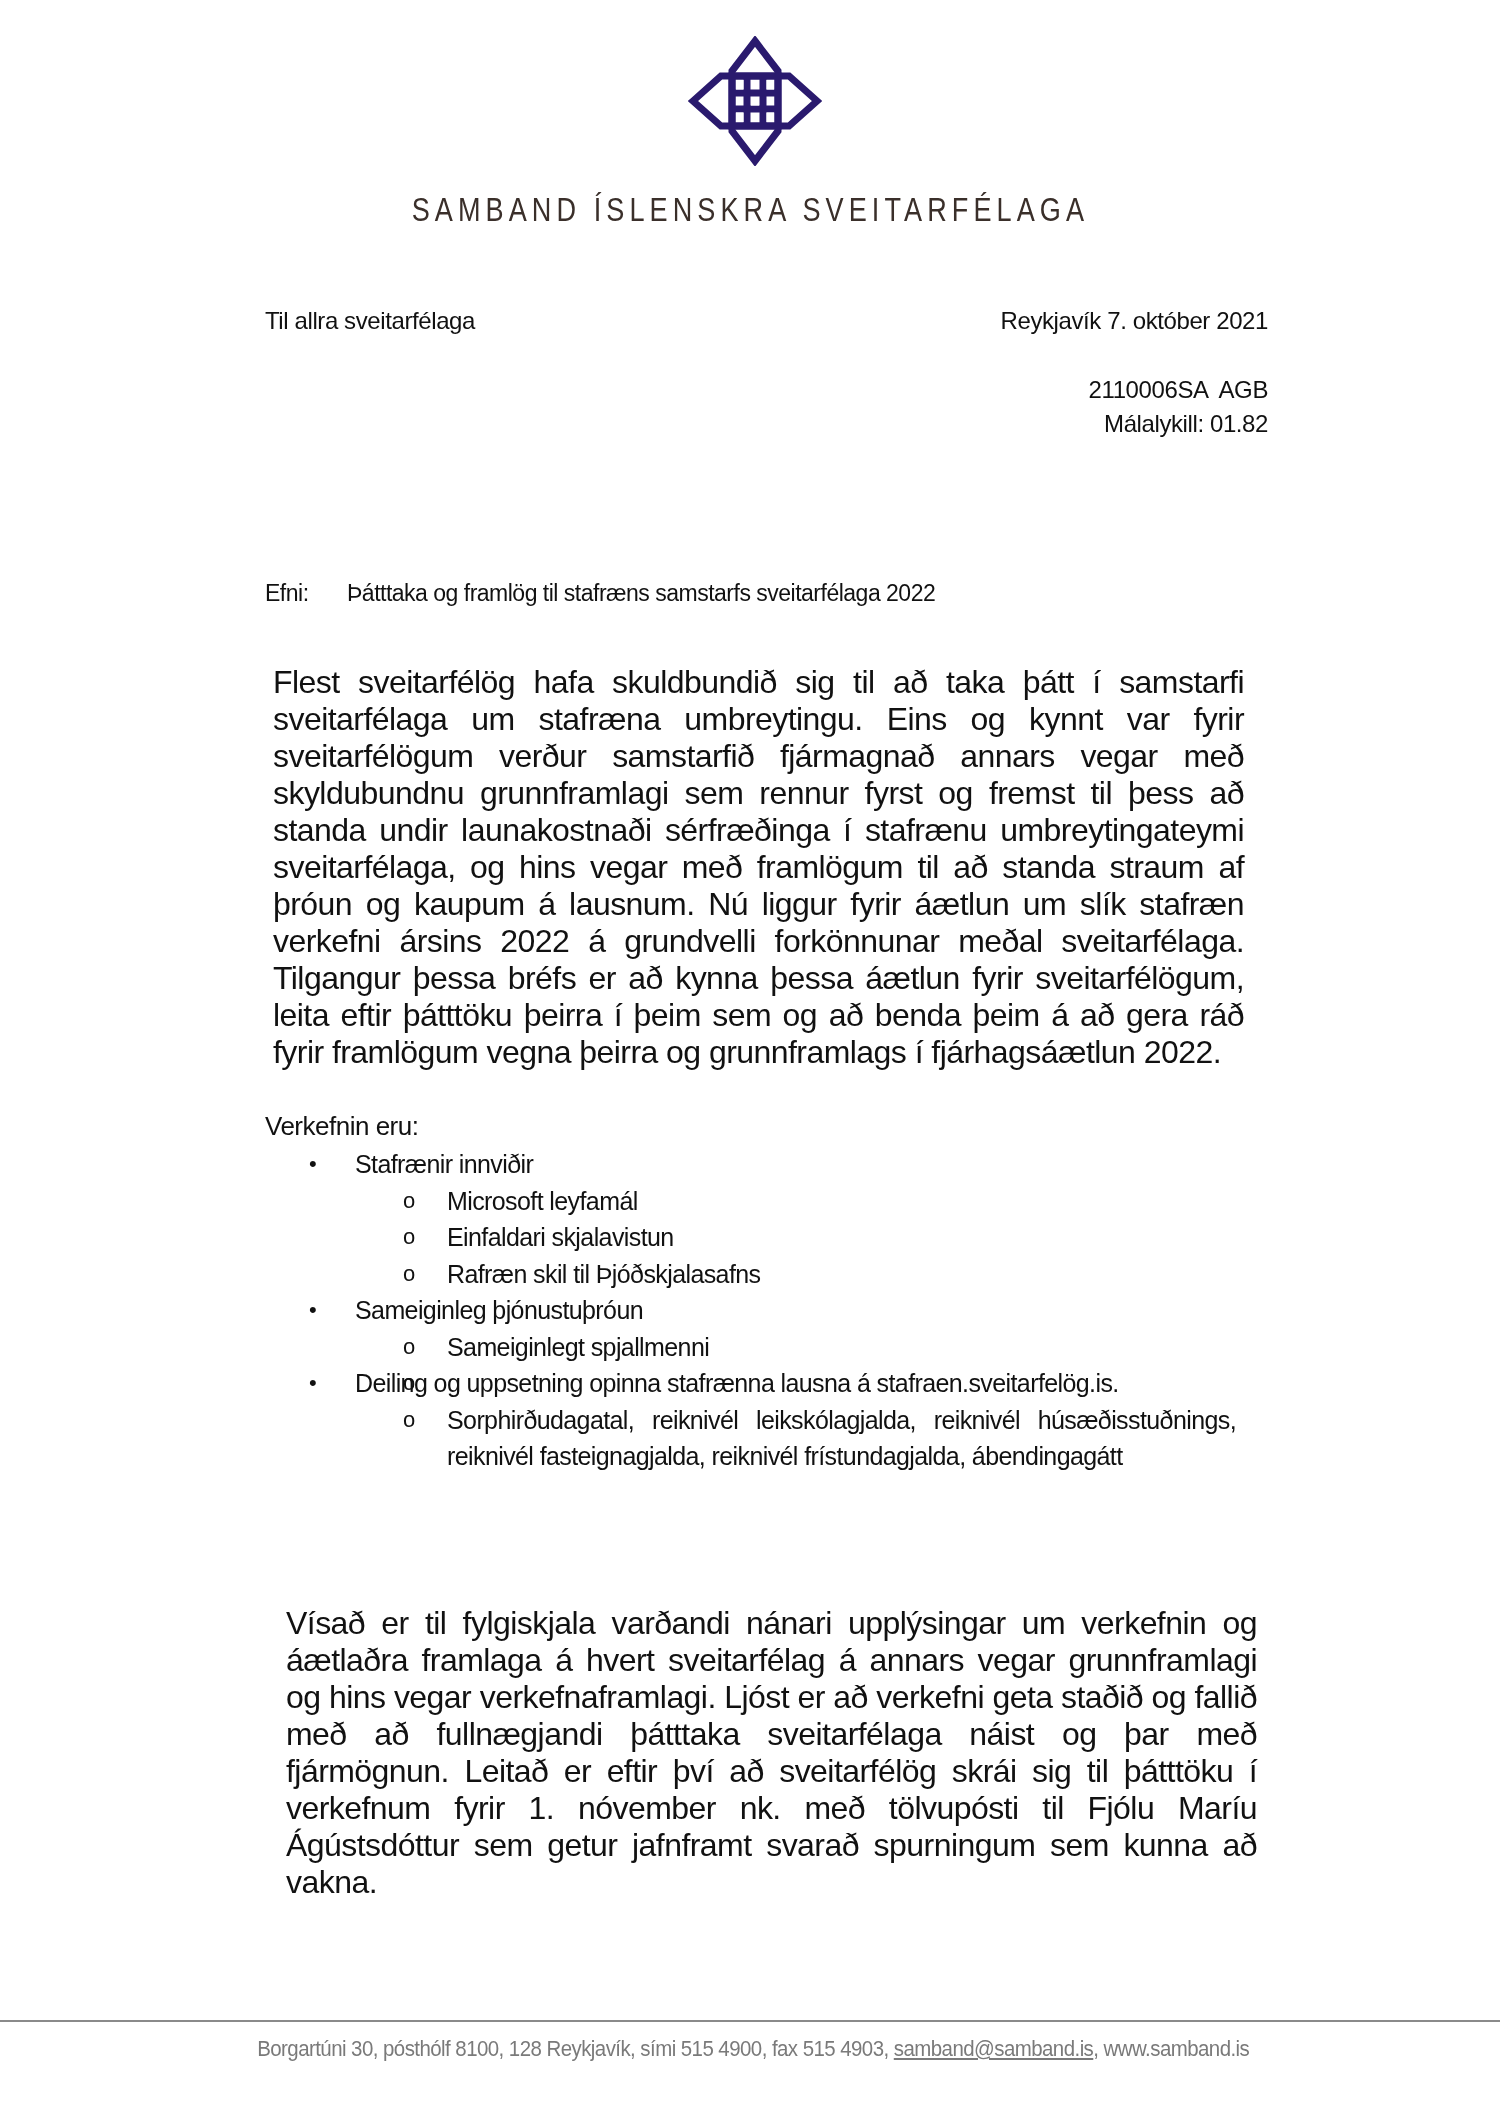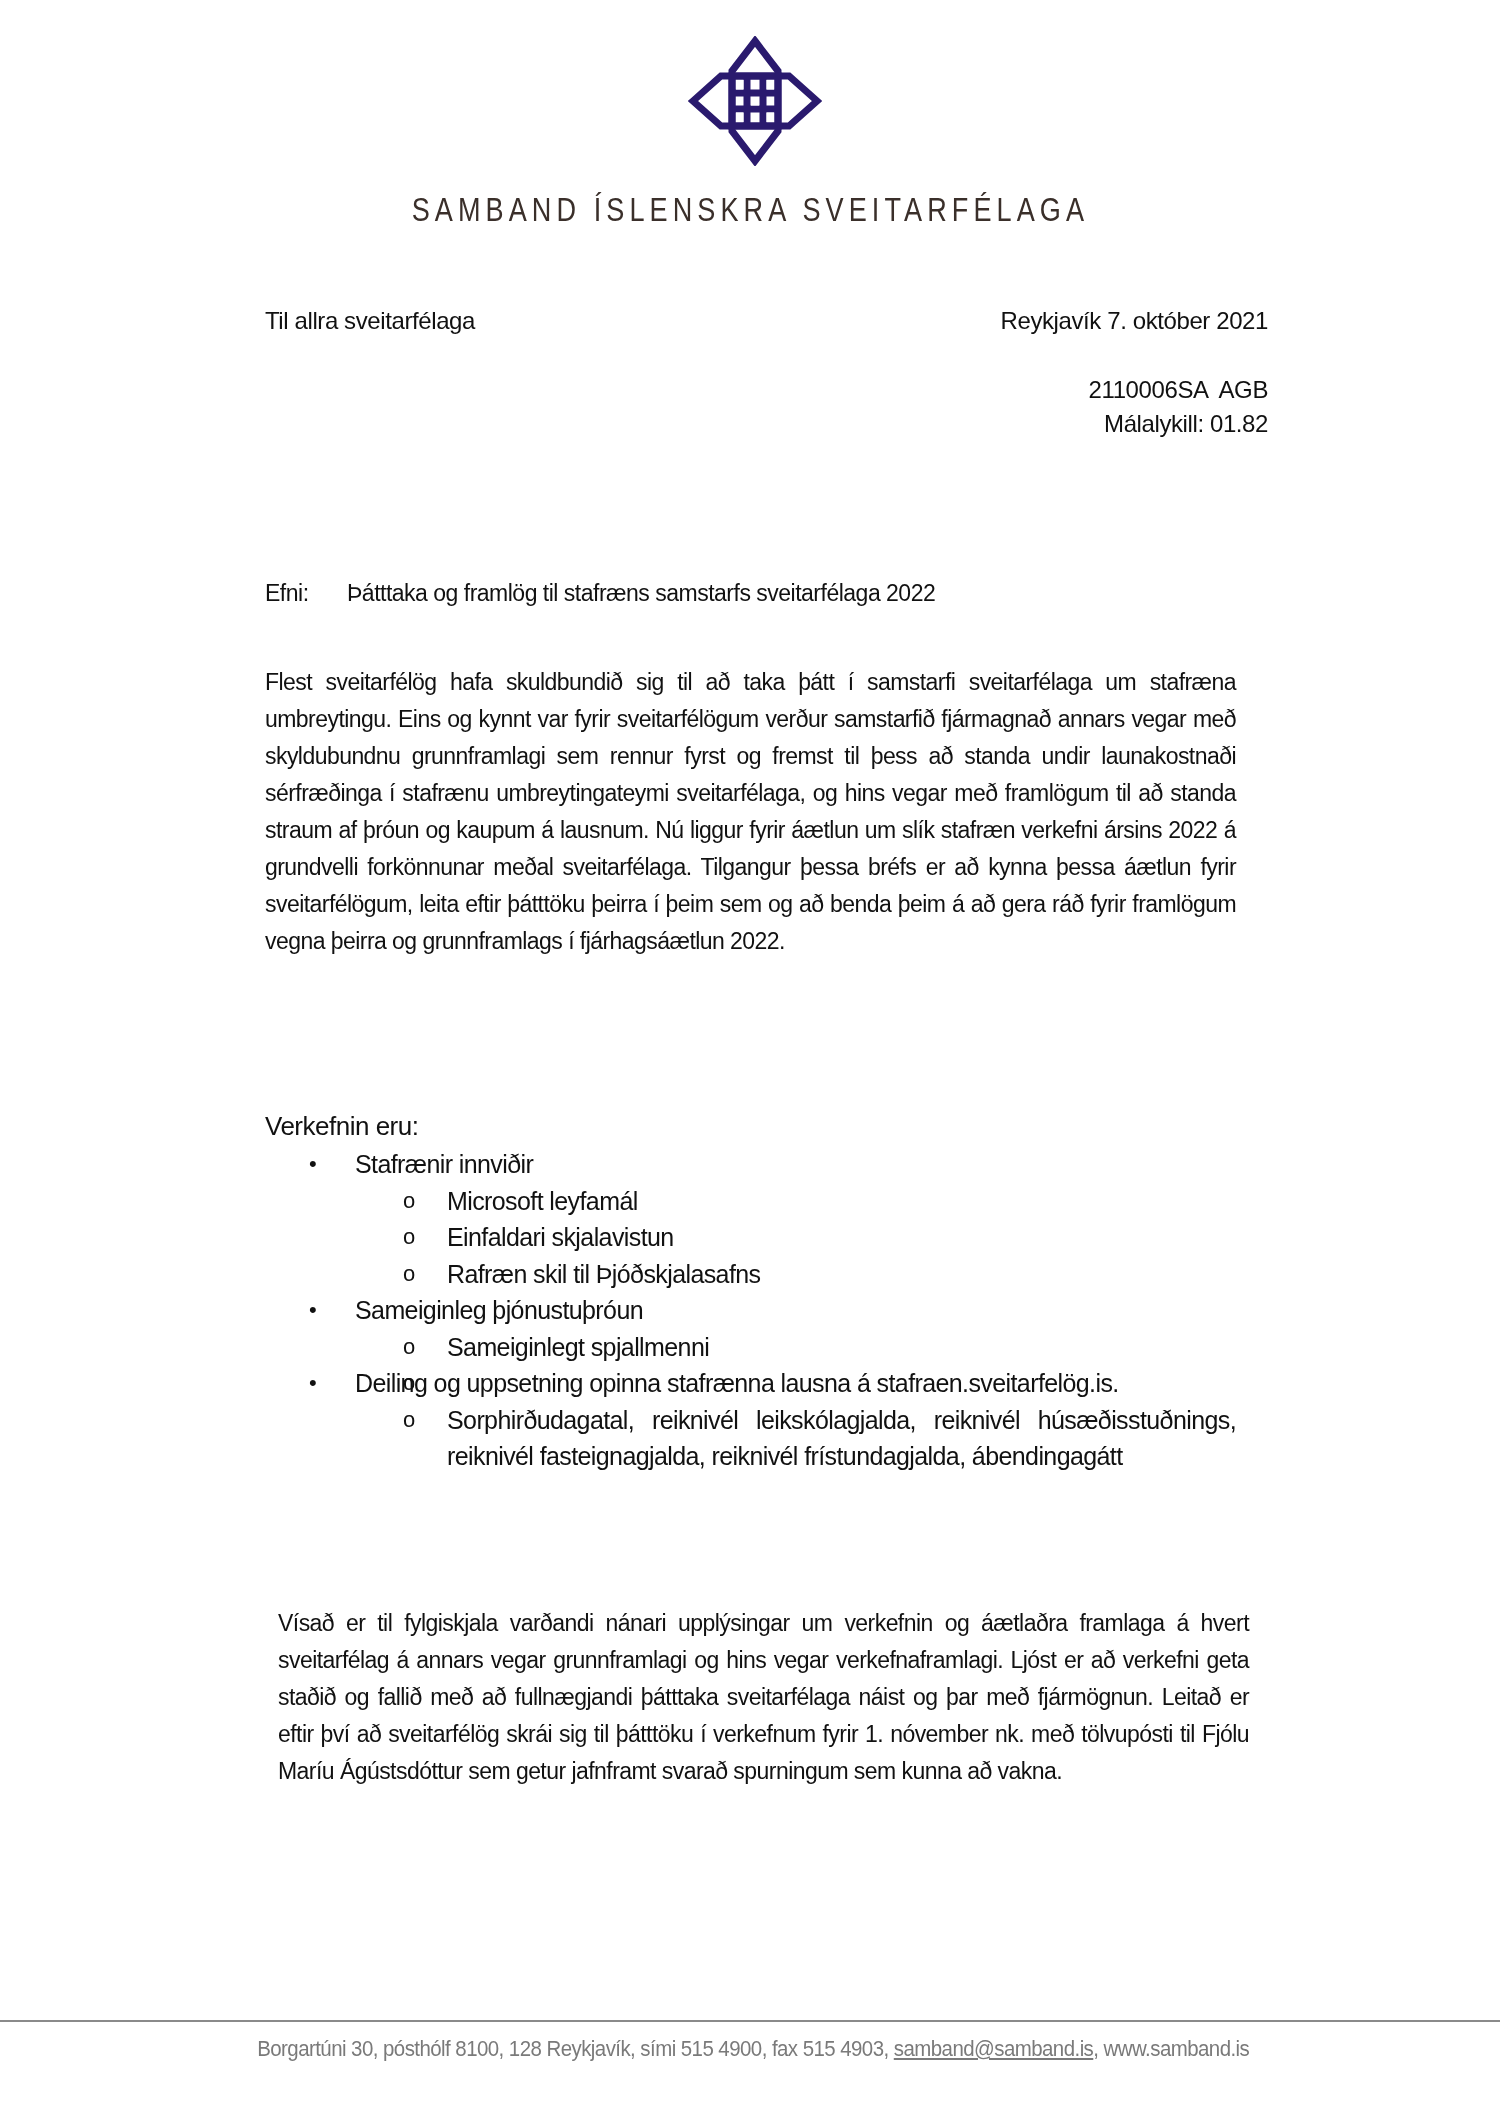--- a/index.html
+++ b/index.html
@@ -13,22 +13,22 @@
     font-family: "Liberation Sans Narrow", "Liberation Sans", sans-serif;
     font-size: 33px; letter-spacing: 6.2px; color: #3a2f2a; line-height: 40px;
     transform: scaleX(0.82); transform-origin: 752px 0;
   }
   .recipient { position: absolute; left: 265px; top: 306px; font-size: 24px; line-height: 30px; letter-spacing: -0.4px; }
   .date { position: absolute; right: 232px; top: 306px; font-size: 24px; line-height: 30px; letter-spacing: -0.4px; text-align: right; margin-left: 32px; }
   .refs { position: absolute; right: 232px; top: 373px; font-size: 24px; line-height: 34px; text-align: right; letter-spacing: -0.4px; }
   .subject { position: absolute; left: 265px; top: 578px; font-size: 23px; line-height: 30px; font-weight: normal; letter-spacing: -0.5px; }
   .subject .label { display: inline-block; width: 82px; }
   .para {
-    position: absolute; left: 265px; width: 971px;
-    font-size: 23px; line-height: 37px; text-align: justify; letter-spacing: -0.55px;
+    position: absolute; left: 273px; width: 971px;
+    font-size: 32px; line-height: 37px; text-align: justify; letter-spacing: -0.55px;
     hyphens: none;
   }
   .p1 { top: 664px; }
   .tasks-title { position: absolute; left: 265px; top: 1111px; font-size: 26px; line-height: 30px; letter-spacing: -0.5px; }
   .list { position: absolute; left: 265px; top: 1146px; width: 971px; font-size: 25px; letter-spacing: -0.6px; }
   .li1 { position: relative; padding-left: 90px; line-height: 36.5px; }
   .li1 .bullet { position: absolute; left: 44px; top: 0; font-size: 22px; }
   .li2 { position: relative; padding-left: 182px; line-height: 36.5px; text-align: justify; }
   .li2 .bullet { position: absolute; left: 138px; top: 0; font-size: 22px; }
   .li2.wide { text-align-last: left; }

